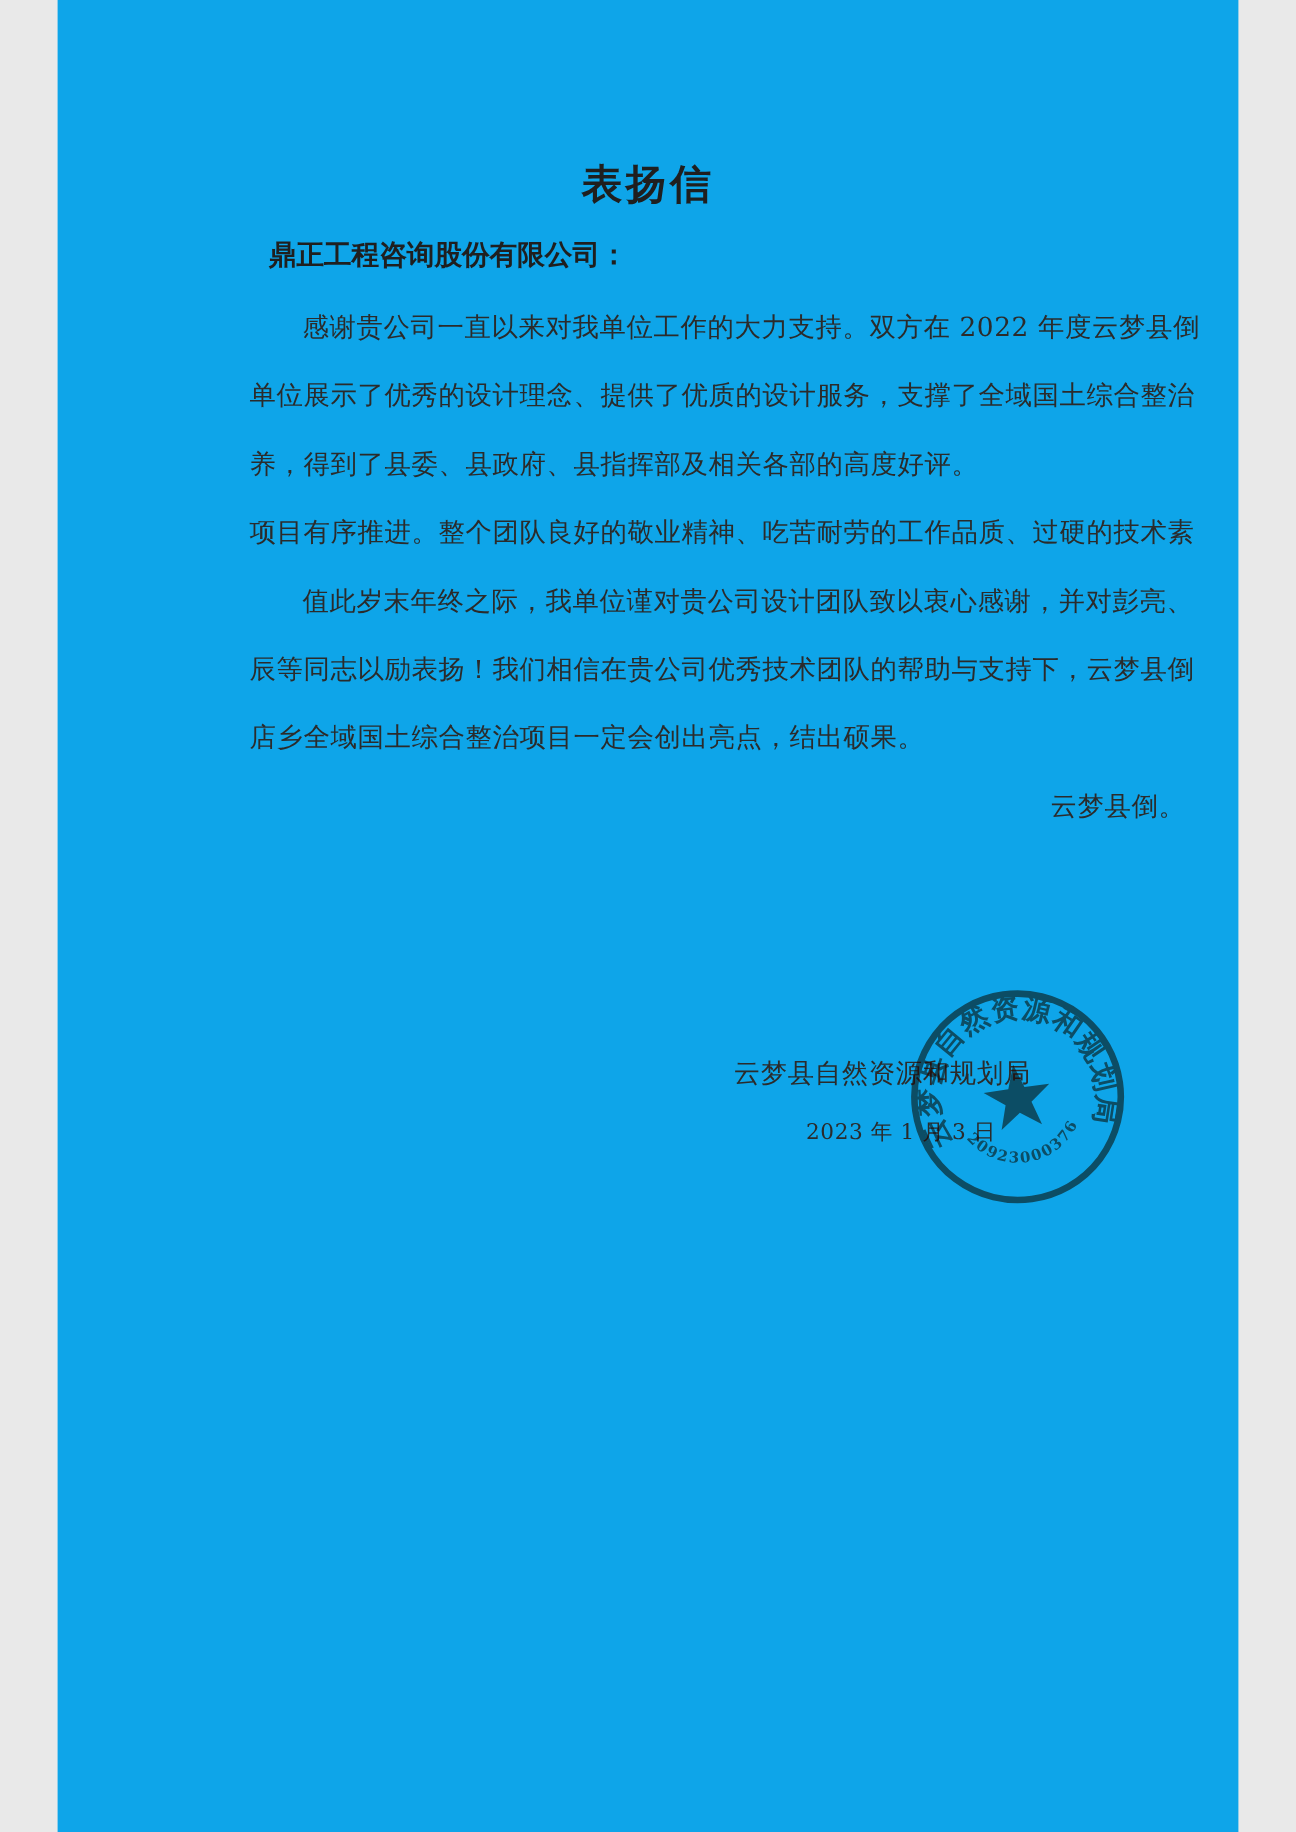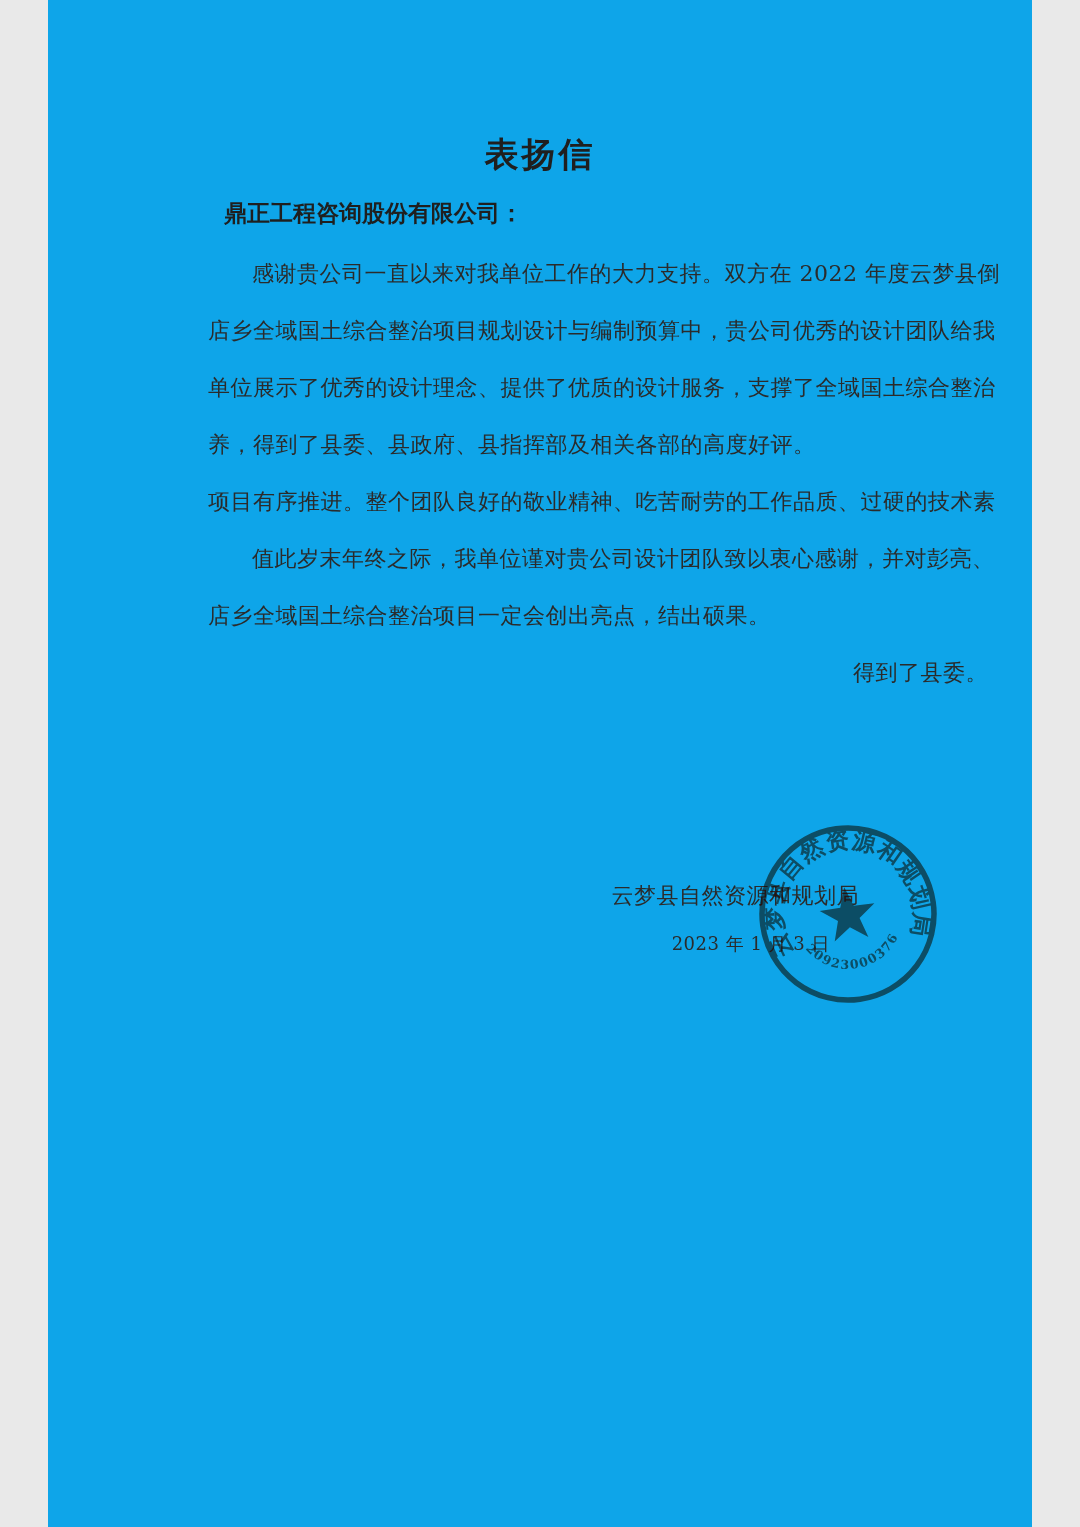--- a/index.html
+++ b/index.html
@@ -93,27 +93,27 @@
 <body>
 
 <div class="page">
 
   <div class="title">表扬信</div>
 
   <div class="salutation">鼎正工程咨询股份有限公司：</div>
 
   <div class="body-text">
     <div class="line indent">感谢贵公司一直以来对我单位工作的大力支持。双方在 2022 年度云梦县倒</div>
-    <div class="line">店乡全域国土综合整治项目规划设计与编制预算中，贵公司优秀的设计团队给我</div>
     <div class="line">单位展示了优秀的设计理念、提供了优质的设计服务，支撑了全域国土综合整治</div>
     <div class="line">养，得到了县委、县政府、县指挥部及相关各部的高度好评。</div>
     <div class="line">项目有序推进。整个团队良好的敬业精神、吃苦耐劳的工作品质、过硬的技术素</div>
     <div class="line indent">值此岁末年终之际，我单位谨对贵公司设计团队致以衷心感谢，并对彭亮、</div>
+    <div class="line">辰等同志以励表扬！我们相信在贵公司优秀技术团队的帮助与支持下，云梦县倒</div>
     <div class="line">店乡全域国土综合整治项目一定会创出亮点，结出硕果。</div>
-    <div class="line indent">得到了县委。</div>
+    <div class="line indent">云梦县倒。</div>
   </div>
 
   <div class="sign-org">云梦县自然资源和规划局</div>
   <div class="sign-date">2023 年 1 月 3 日</div>
 
   <svg class="seal" viewBox="0 0 210 210" xmlns="http://www.w3.org/2000/svg">
     <g transform="rotate(-8 105 105)" opacity="0.8">
       <circle cx="105" cy="105" r="86" fill="none" stroke="#c5544a" stroke-width="5.5"></circle>
       <defs>
         <path id="sealArcTop" d="M 43.0,127.6 A 66,66 0 1 1 167.0,127.6" fill="none"></path>

